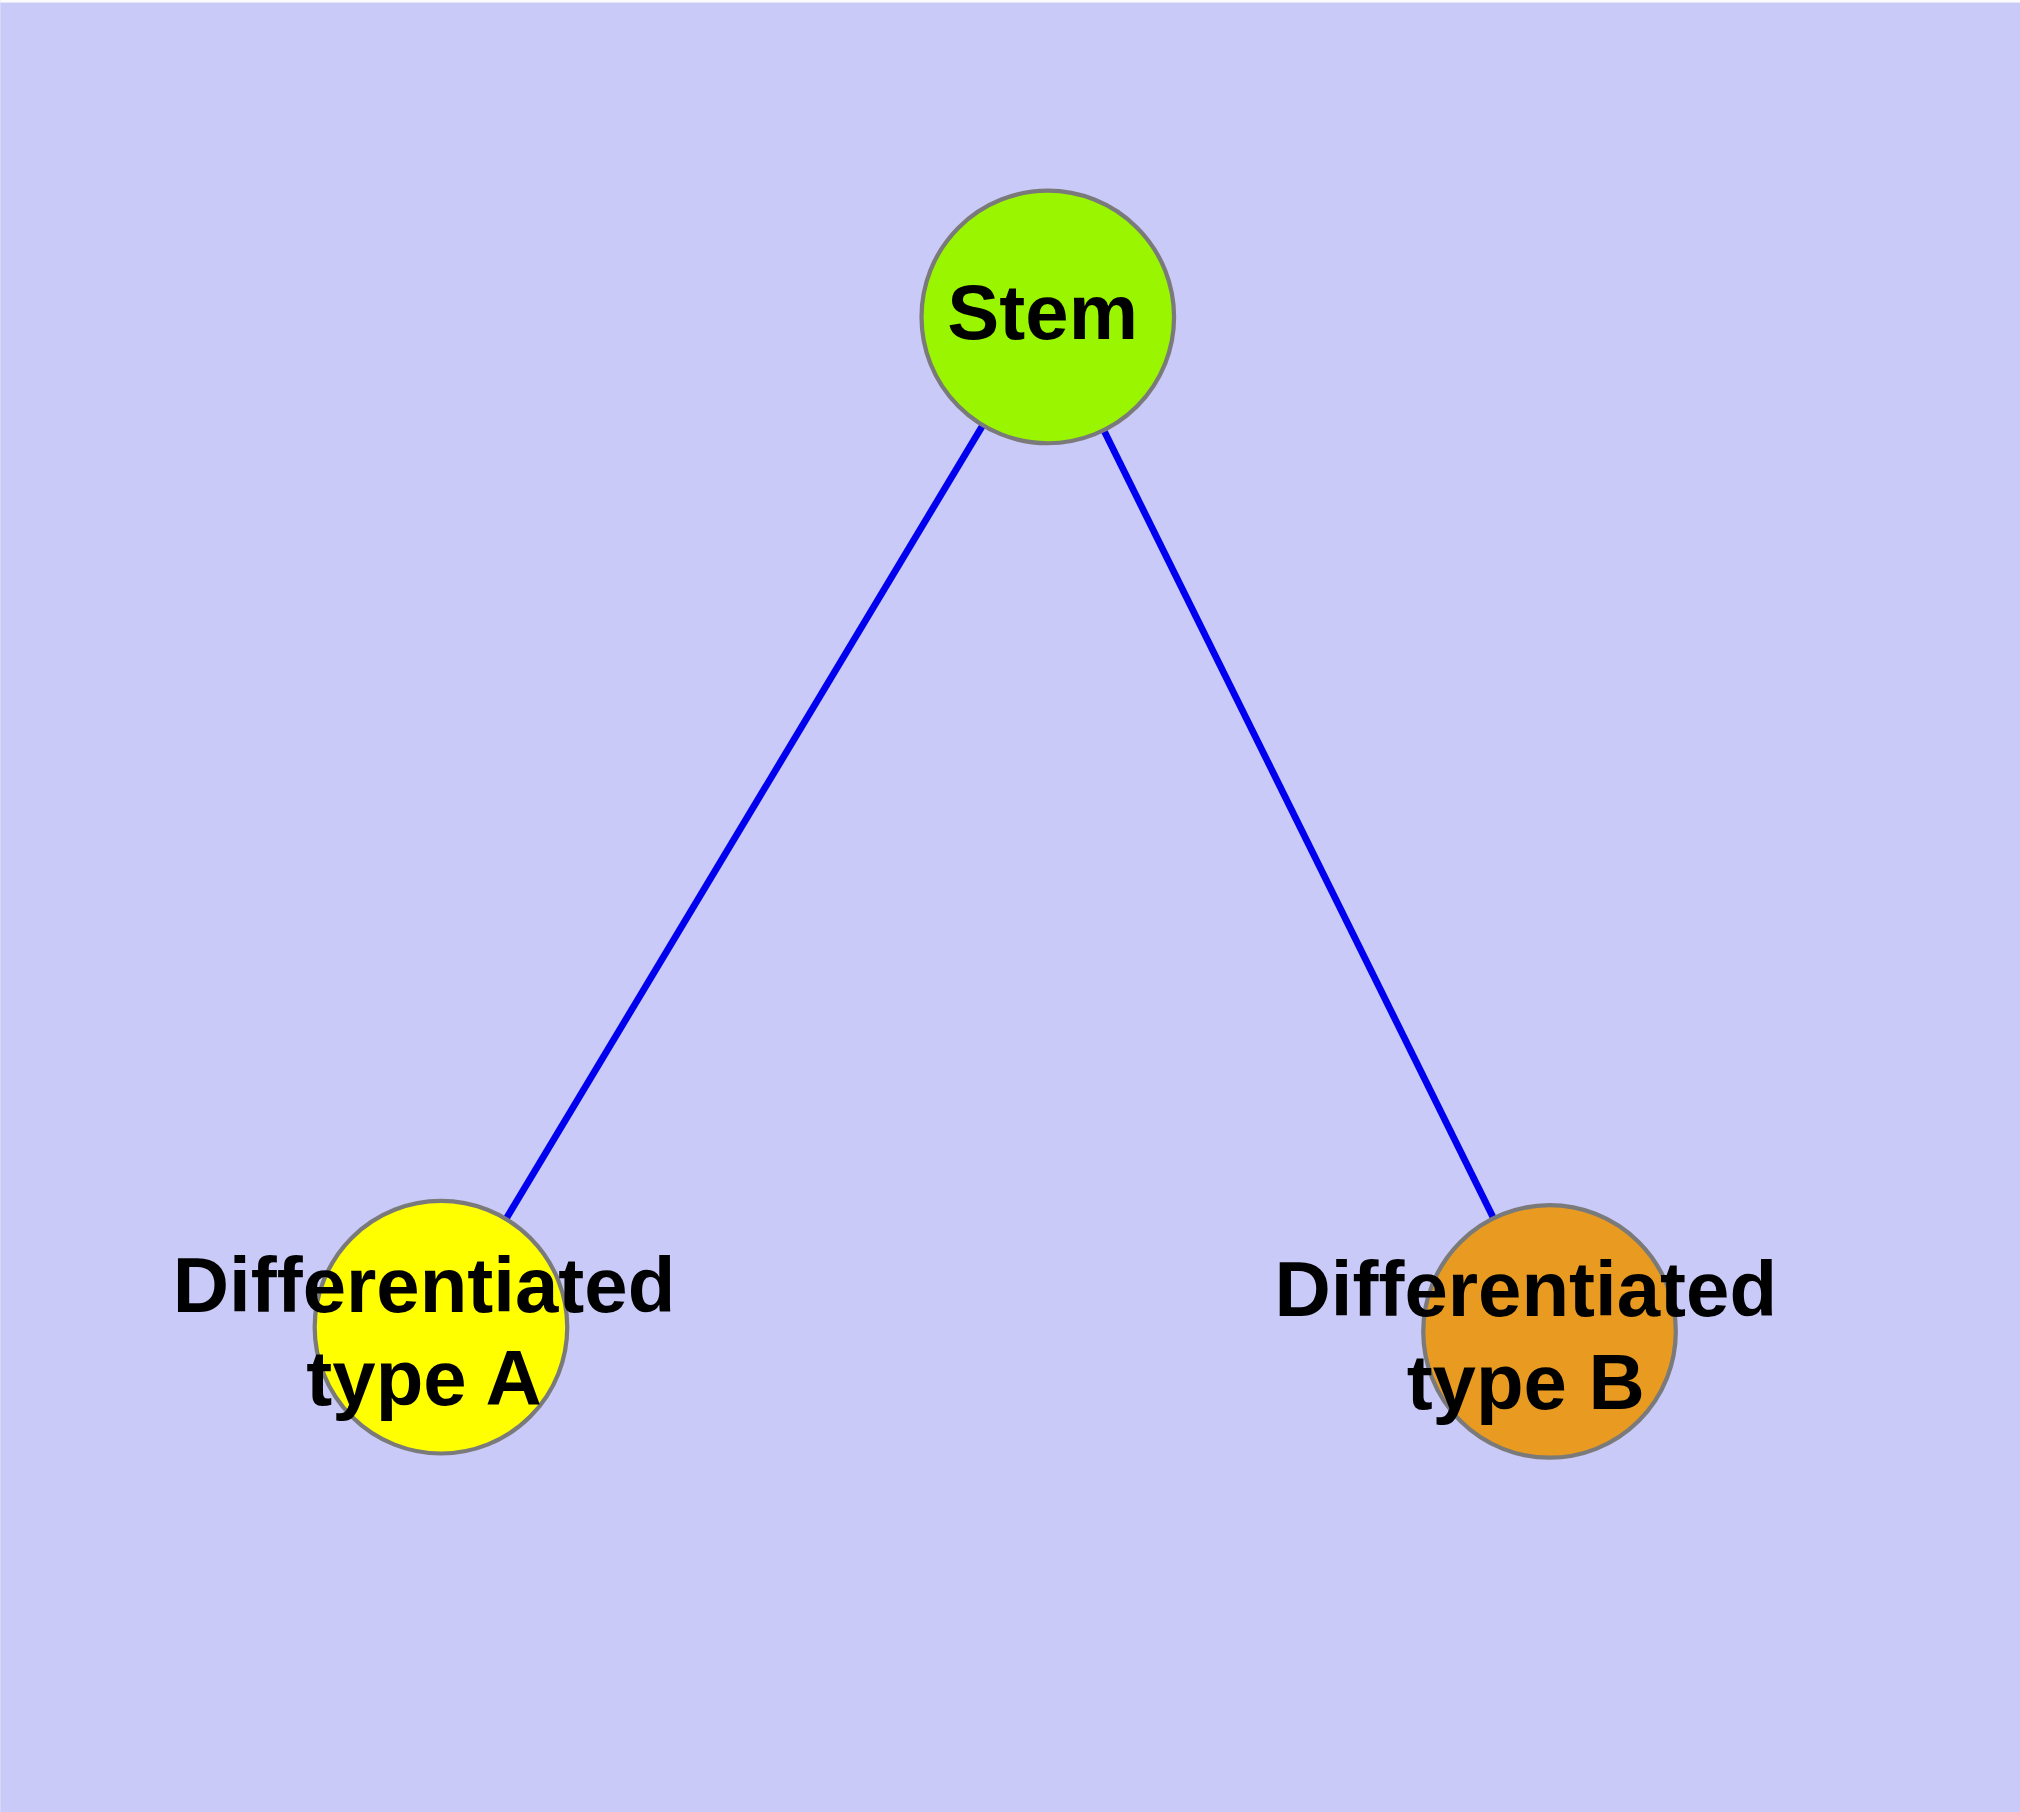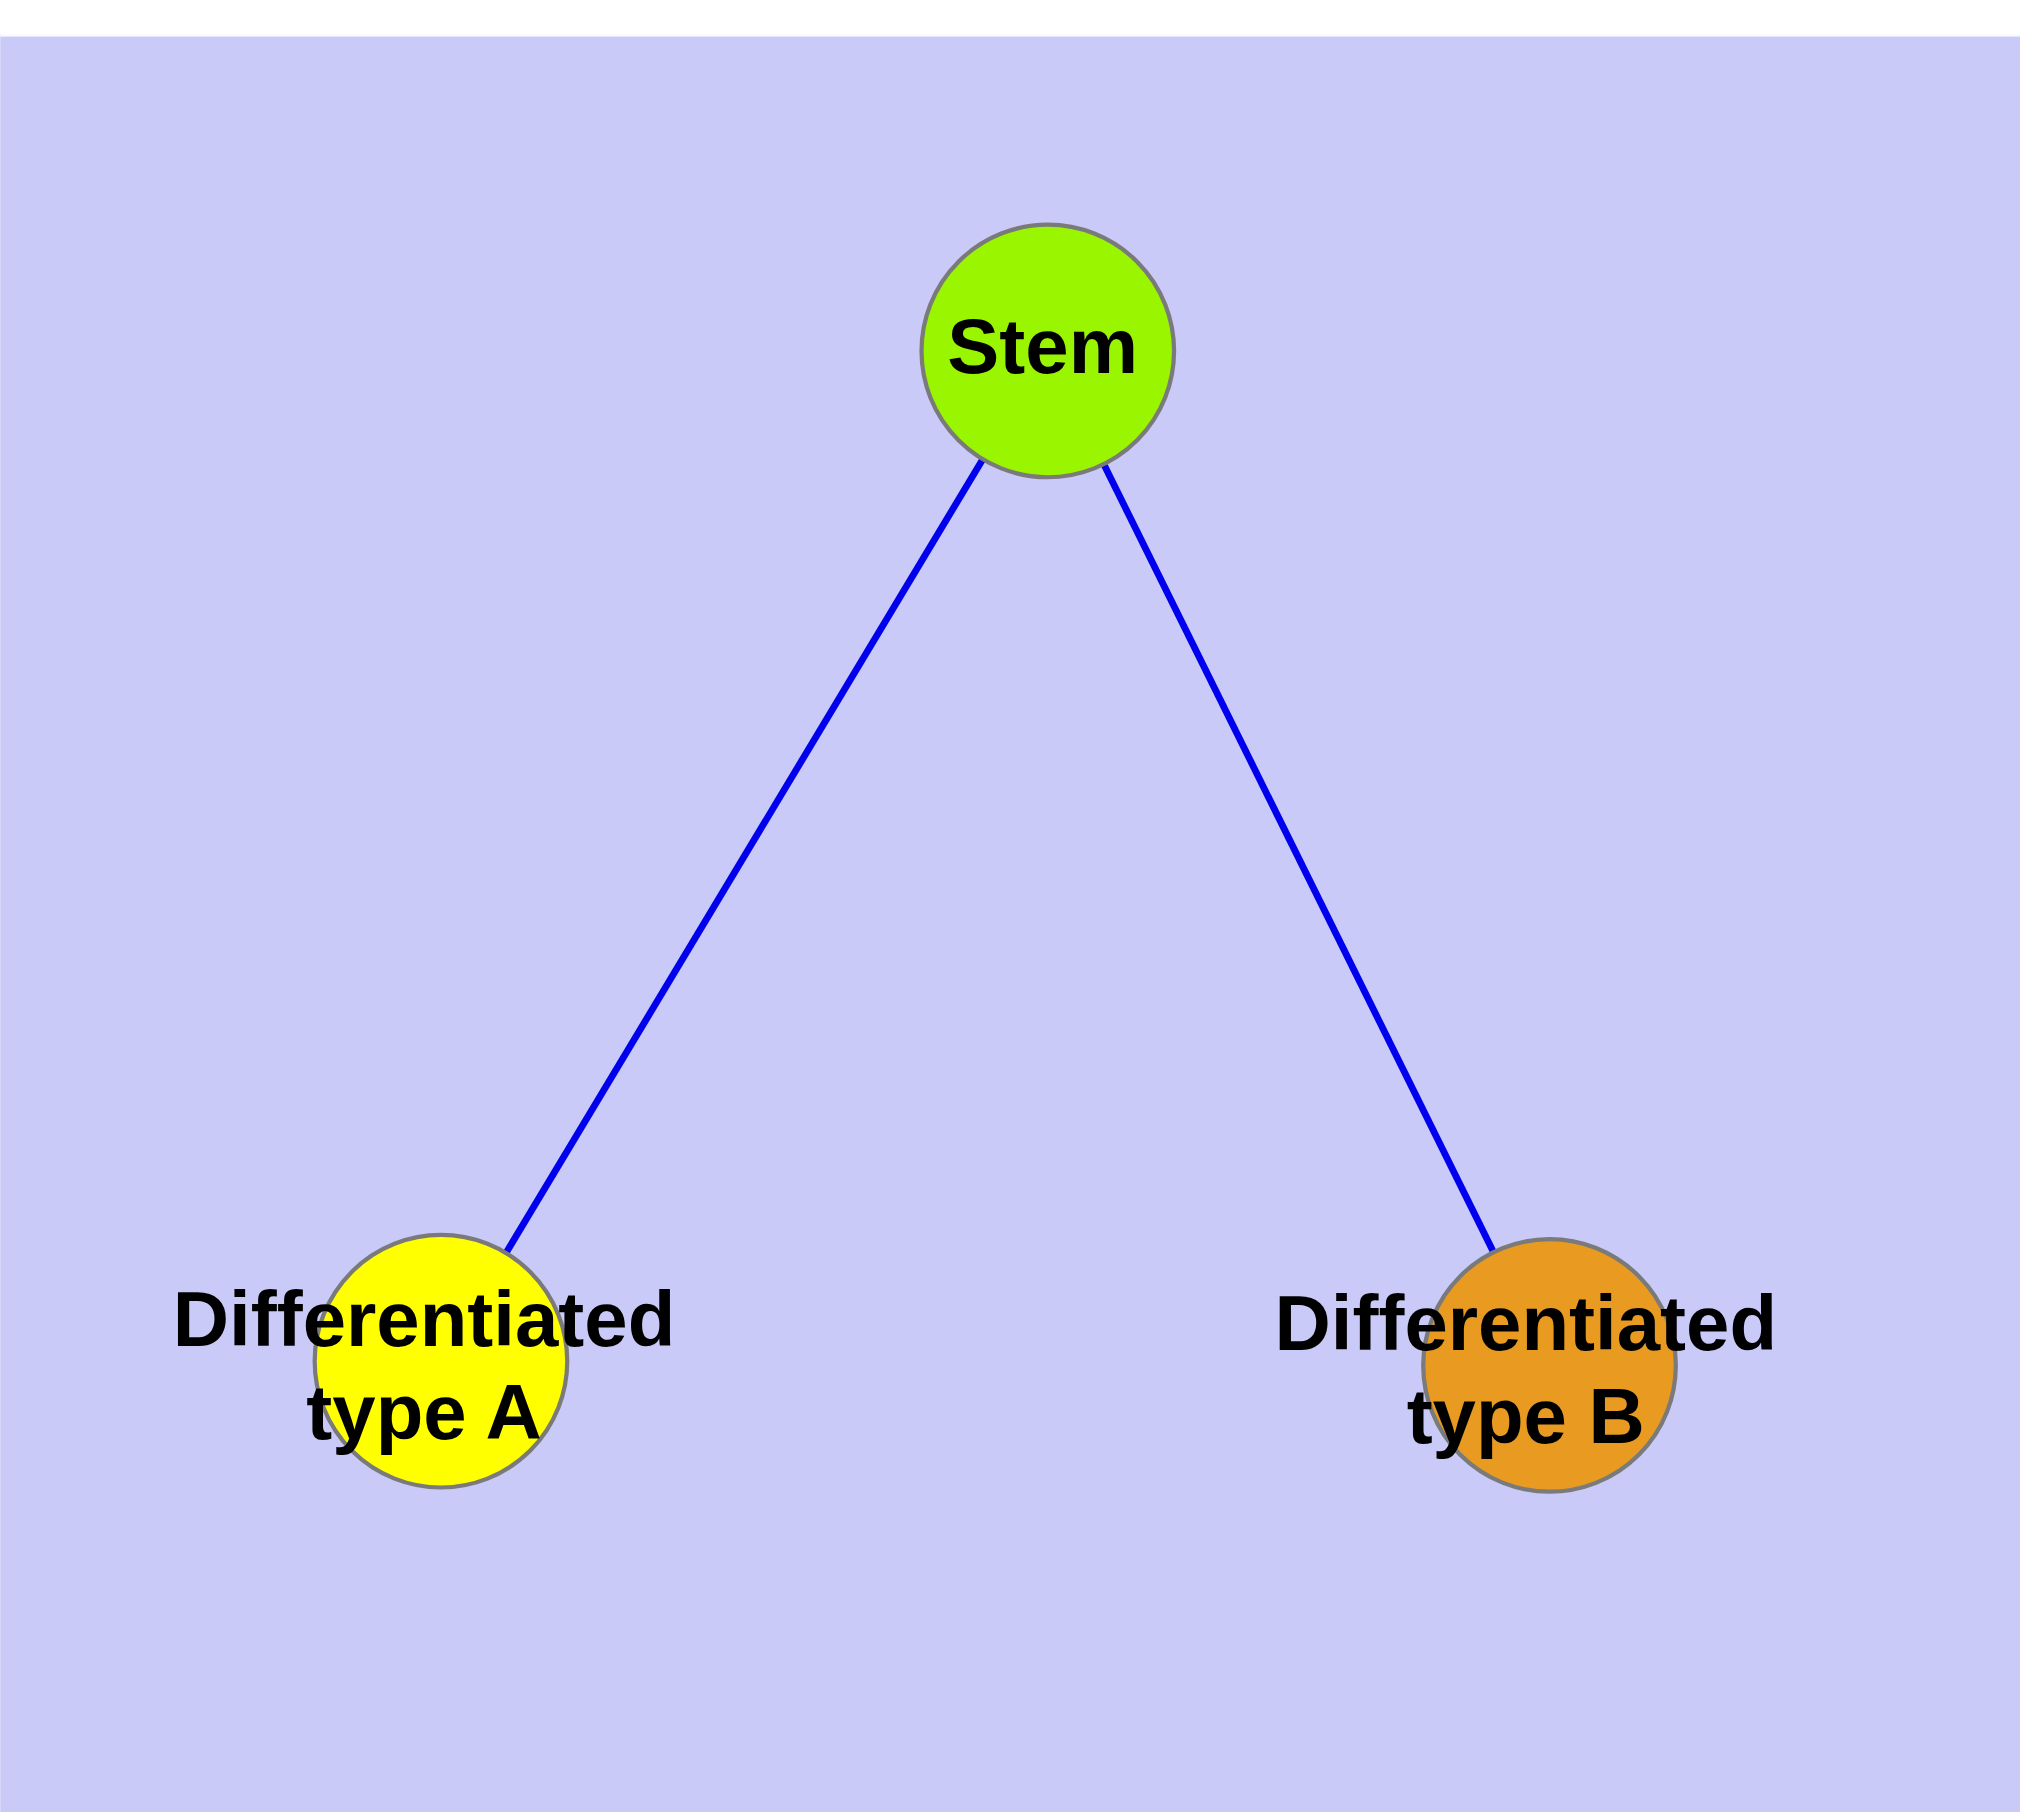--- a/index.html
+++ b/index.html
@@ -8,21 +8,20 @@
     width: 2021px;
     height: 1812px;
     overflow: hidden;
     background: #ffffff;
   }
   .canvas {
     position: relative;
     width: 2021px;
     height: 1503px;
     font-family: "Liberation Sans", sans-serif;
-    margin-top: 34px;
   }
   svg.diagram {
     position: absolute;
     top: 0;
     left: 0;
     width: 2021px;
     height: 1812px;
     display: block;
   }
   .edge {

